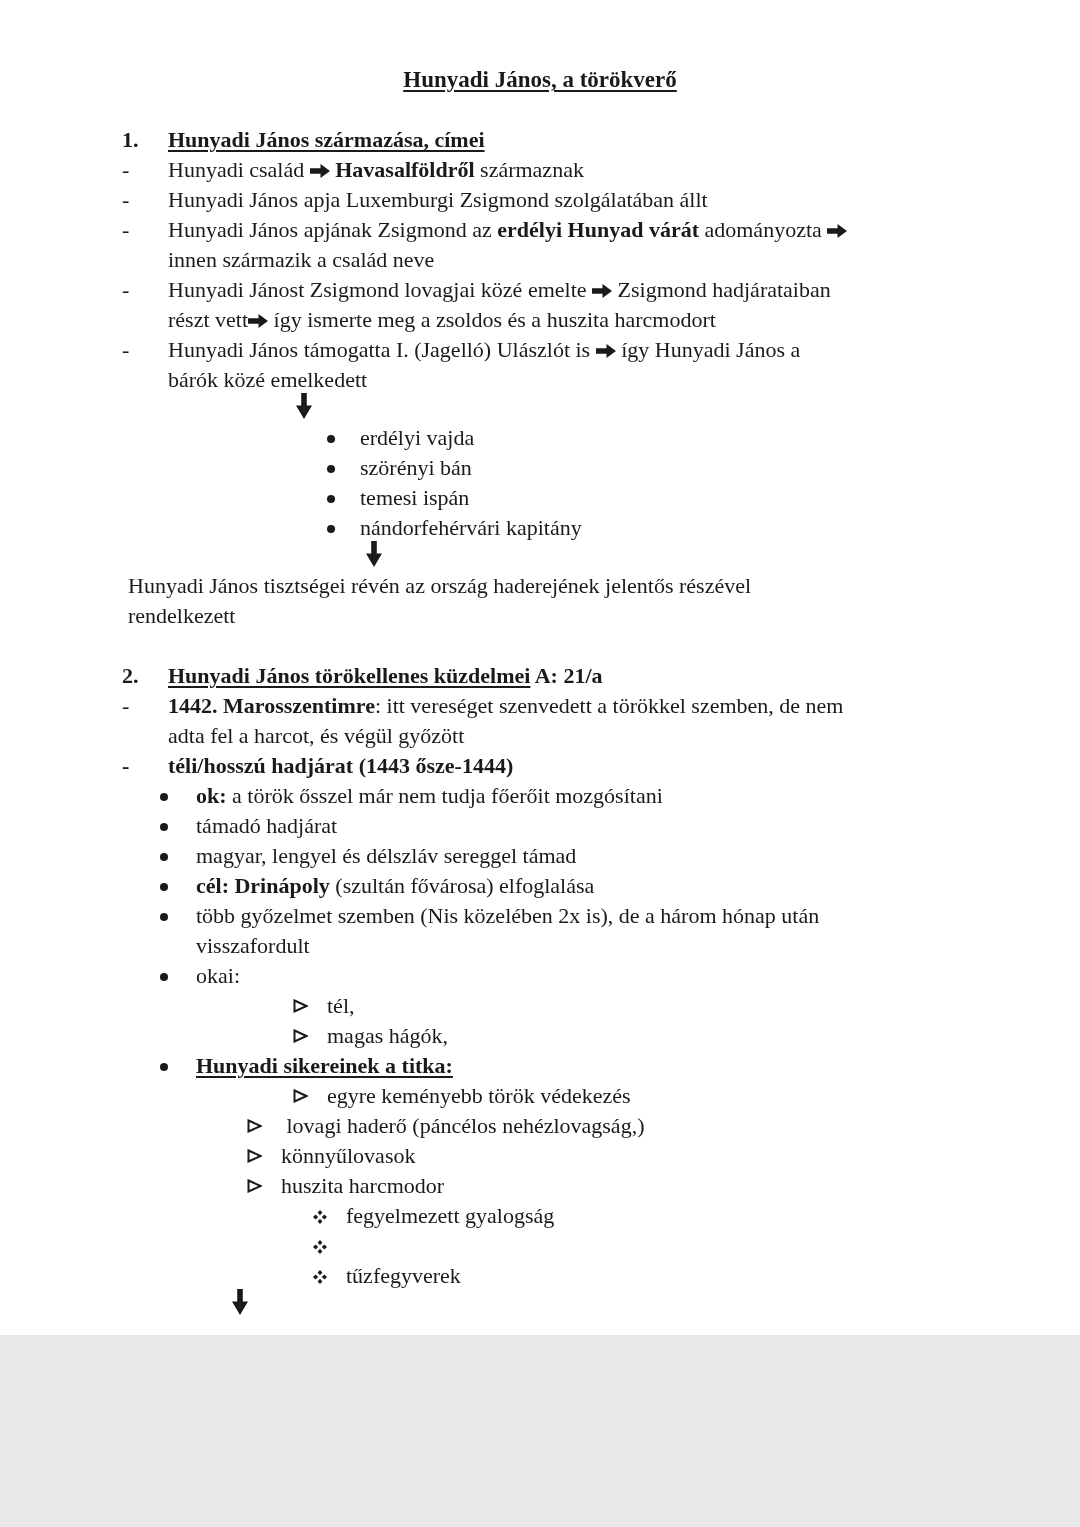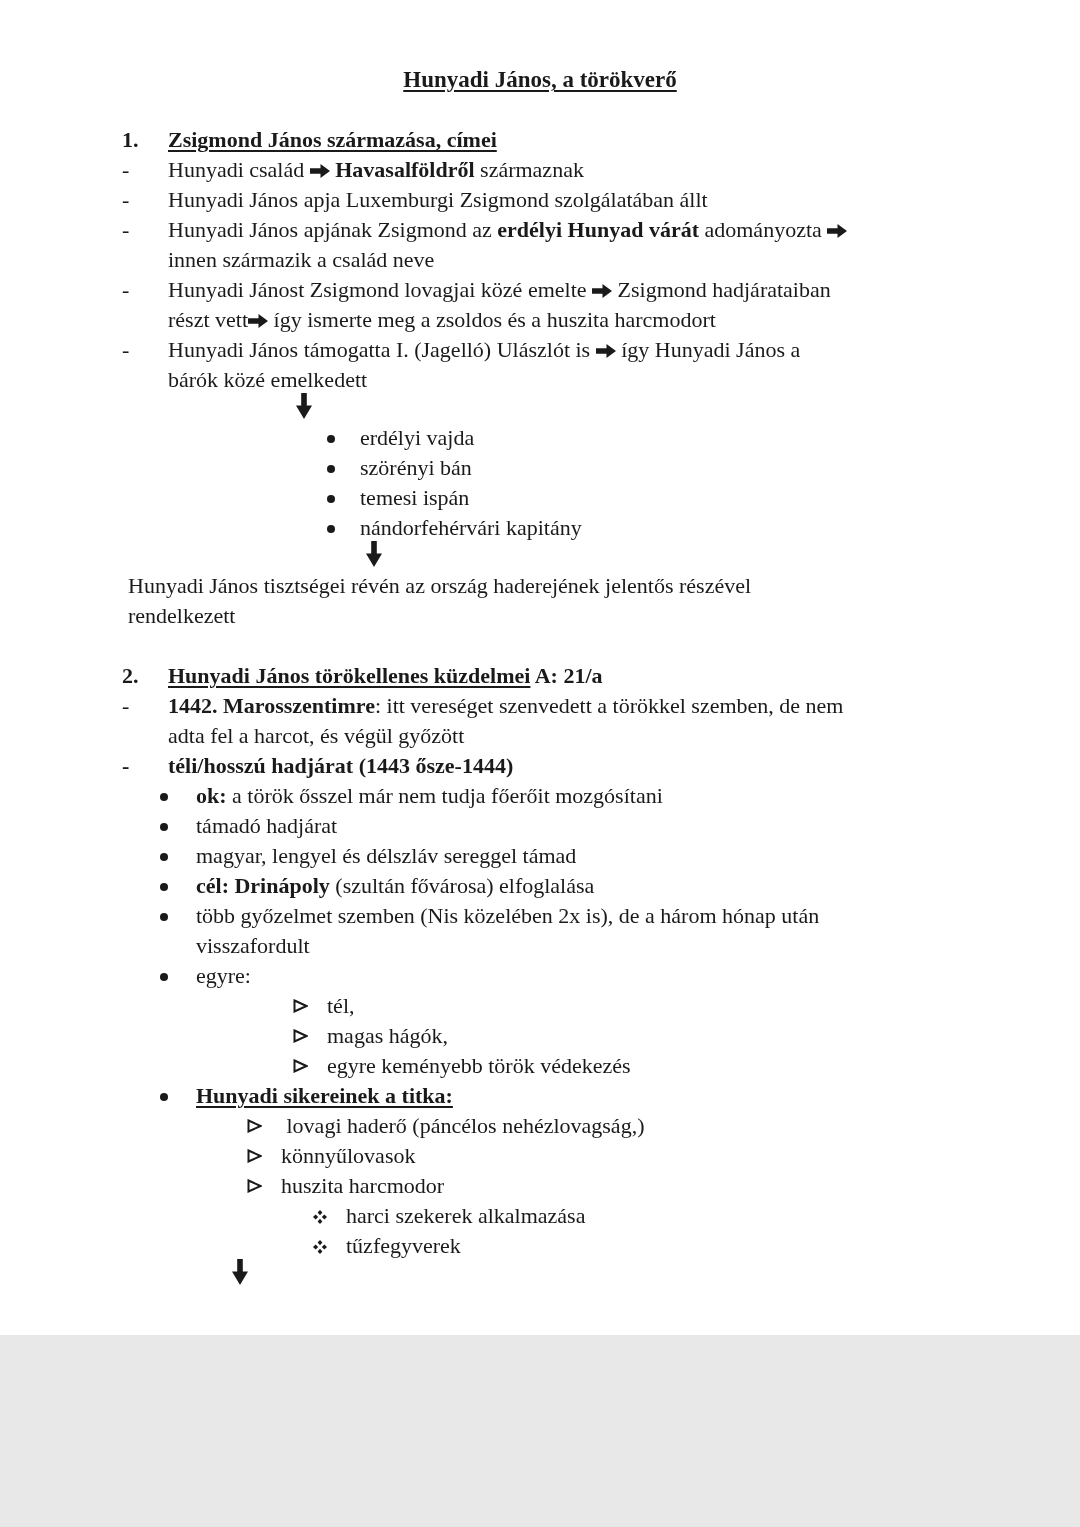--- a/index.html
+++ b/index.html
@@ -49,21 +49,21 @@
 </style>
 </head>
 <body>
 
 <div class="page">
   <div class="title-line">
     <span class="b u">Hunyadi János, a törökverő</span>
   </div>
   <div class="gap"></div>
   <div>
-      <div class="line root"><span class="marker mk-num b">1.</span><span class="txt"><span class="b u">Zsigmond János származása, címei</span></span></div>
+      <div class="line root"><span class="marker mk-num b">1.</span><span class="txt"><span class="b u">Hunyadi János származása, címei</span></span></div>
       <div class="line root"><span class="marker mk-dash">-</span><span class="txt"><span>Hunyadi család </span><svg class="ra" width="20" height="14" viewBox="0 0 20 14">
             <path d="M0 4.2 H10.5 V0 L20 7 L10.5 14 V9.8 H0 Z" fill="#1a1a1a"></path>
           </svg><span> </span><span class="b">Havasalföldről</span><span> származnak</span></span></div>
       <div class="line root"><span class="marker mk-dash">-</span><span class="txt"><span>Hunyadi János apja Luxemburgi Zsigmond szolgálatában állt</span></span></div>
       <div class="line root"><span class="marker mk-dash">-</span><span class="txt"><span>Hunyadi János apjának Zsigmond az </span><span class="b">erdélyi Hunyad várát</span><span> adományozta </span><svg class="ra" width="20" height="14" viewBox="0 0 20 14">
             <path d="M0 4.2 H10.5 V0 L20 7 L10.5 14 V9.8 H0 Z" fill="#1a1a1a"></path>
           </svg></span></div>
       <div class="line cont"><span class="txt"><span>innen származik a család neve</span></span></div>
       <div class="line root"><span class="marker mk-dash">-</span><span class="txt"><span>Hunyadi Jánost Zsigmond lovagjai közé emelte </span><svg class="ra" width="20" height="14" viewBox="0 0 20 14">
             <path d="M0 4.2 H10.5 V0 L20 7 L10.5 14 V9.8 H0 Z" fill="#1a1a1a"></path>
@@ -91,43 +91,46 @@
       <div class="line root"><span class="marker mk-num b">2.</span><span class="txt"><span class="b u">Hunyadi János törökellenes küzdelmei</span><span class="b"> A: 21/a</span></span></div>
       <div class="line root"><span class="marker mk-dash">-</span><span class="txt"><span class="b">1442. Marosszentimre</span><span>: itt vereséget szenvedett a törökkel szemben, de nem</span></span></div>
       <div class="line cont"><span class="txt"><span>adta fel a harcot, és végül győzött</span></span></div>
       <div class="line root"><span class="marker mk-dash b">-</span><span class="txt"><span class="b">téli/hosszú hadjárat (1443 ősze-1444)</span></span></div>
       <div class="line b2"><span class="marker mk-bullet"></span><span class="txt"><span class="b">ok:</span><span> a török ősszel már nem tudja főerőit mozgósítani</span></span></div>
       <div class="line b2"><span class="marker mk-bullet"></span><span class="txt"><span>támadó hadjárat</span></span></div>
       <div class="line b2"><span class="marker mk-bullet"></span><span class="txt"><span>magyar, lengyel és délszláv sereggel támad</span></span></div>
       <div class="line b2"><span class="marker mk-bullet"></span><span class="txt"><span class="b">cél: Drinápoly</span><span> (szultán fővárosa) elfoglalása</span></span></div>
       <div class="line b2"><span class="marker mk-bullet"></span><span class="txt"><span>több győzelmet szemben (Nis közelében 2x is), de a három hónap után</span></span></div>
       <div class="line cont2"><span class="txt"><span>visszafordult</span></span></div>
-      <div class="line b2"><span class="marker mk-bullet"></span><span class="txt"><span>egyre:</span></span></div>
+      <div class="line b2"><span class="marker mk-bullet"></span><span class="txt"><span>okai:</span></span></div>
       <div class="line a1"><span class="marker mk-ahead"><svg width="15" height="14" viewBox="0 0 15 14">
             <path d="M1.5 1.5 L13.5 7 L1.5 12.5 Z" fill="#ffffff" stroke="#1a1a1a" stroke-width="2"></path>
           </svg></span><span class="txt"><span>tél,</span></span></div>
       <div class="line a1"><span class="marker mk-ahead"><svg width="15" height="14" viewBox="0 0 15 14">
             <path d="M1.5 1.5 L13.5 7 L1.5 12.5 Z" fill="#ffffff" stroke="#1a1a1a" stroke-width="2"></path>
           </svg></span><span class="txt"><span>magas hágók,</span></span></div>
+      <div class="line b2"><span class="marker mk-bullet"></span><span class="txt"><span class="b u">Hunyadi sikereinek a titka:</span></span></div>
       <div class="line a1"><span class="marker mk-ahead"><svg width="15" height="14" viewBox="0 0 15 14">
             <path d="M1.5 1.5 L13.5 7 L1.5 12.5 Z" fill="#ffffff" stroke="#1a1a1a" stroke-width="2"></path>
           </svg></span><span class="txt"><span>egyre keményebb török védekezés</span></span></div>
-      <div class="line b2"><span class="marker mk-bullet"></span><span class="txt"><span class="b u">Hunyadi sikereinek a titka:</span></span></div>
       <div class="line a2"><span class="marker mk-ahead"><svg width="15" height="14" viewBox="0 0 15 14">
             <path d="M1.5 1.5 L13.5 7 L1.5 12.5 Z" fill="#ffffff" stroke="#1a1a1a" stroke-width="2"></path>
           </svg></span><span class="txt"><span> lovagi haderő (páncélos nehézlovagság,)</span></span></div>
       <div class="line a2"><span class="marker mk-ahead"><svg width="15" height="14" viewBox="0 0 15 14">
             <path d="M1.5 1.5 L13.5 7 L1.5 12.5 Z" fill="#ffffff" stroke="#1a1a1a" stroke-width="2"></path>
           </svg></span><span class="txt"><span>könnyűlovasok</span></span></div>
       <div class="line a2"><span class="marker mk-ahead"><svg width="15" height="14" viewBox="0 0 15 14">
             <path d="M1.5 1.5 L13.5 7 L1.5 12.5 Z" fill="#ffffff" stroke="#1a1a1a" stroke-width="2"></path>
           </svg></span><span class="txt"><span>huszita harcmodor</span></span></div>
       <div class="line d1"><span class="marker mk-diamond"><svg width="14" height="14" viewBox="0 0 14 14">
             <path fill="#1a1a1a" d="M7 0 L9.4 2.6 L7 5.2 L4.6 2.6 Z M2.6 4.6 L5.2 7 L2.6 9.4 L0 7 Z M11.4 4.6 L14 7 L11.4 9.4 L8.8 7 Z M7 8.8 L9.4 11.4 L7 14 L4.6 11.4 Z"></path>
-          </svg></span><span class="txt"><span>harci szekerek alkalmazása</span></span></div>
+          </svg></span><span class="txt"><span>fegyelmezett gyalogság</span></span></div>
+      <div class="line d1"><span class="marker mk-diamond"><svg width="14" height="14" viewBox="0 0 14 14">
+            <path fill="#1a1a1a" d="M7 0 L9.4 2.6 L7 5.2 L4.6 2.6 Z M2.6 4.6 L5.2 7 L2.6 9.4 L0 7 Z M11.4 4.6 L14 7 L11.4 9.4 L8.8 7 Z M7 8.8 L9.4 11.4 L7 14 L4.6 11.4 Z"></path>
+          </svg></span></div>
       <div class="line d1"><span class="marker mk-diamond"><svg width="14" height="14" viewBox="0 0 14 14">
             <path fill="#1a1a1a" d="M7 0 L9.4 2.6 L7 5.2 L4.6 2.6 Z M2.6 4.6 L5.2 7 L2.6 9.4 L0 7 Z M11.4 4.6 L14 7 L11.4 9.4 L8.8 7 Z M7 8.8 L9.4 11.4 L7 14 L4.6 11.4 Z"></path>
           </svg></span><span class="txt"><span>tűzfegyverek</span></span></div>
       <div class="line down ar3"><span class="marker"><svg width="16" height="26" viewBox="0 0 16 26">
             <path d="M5.2 0 H10.8 V12.5 H16 L8 26 L0 12.5 H5.2 Z" fill="#1a1a1a"></path>
           </svg></span></div>
     </div>
 </div>
 
 </body></html>

